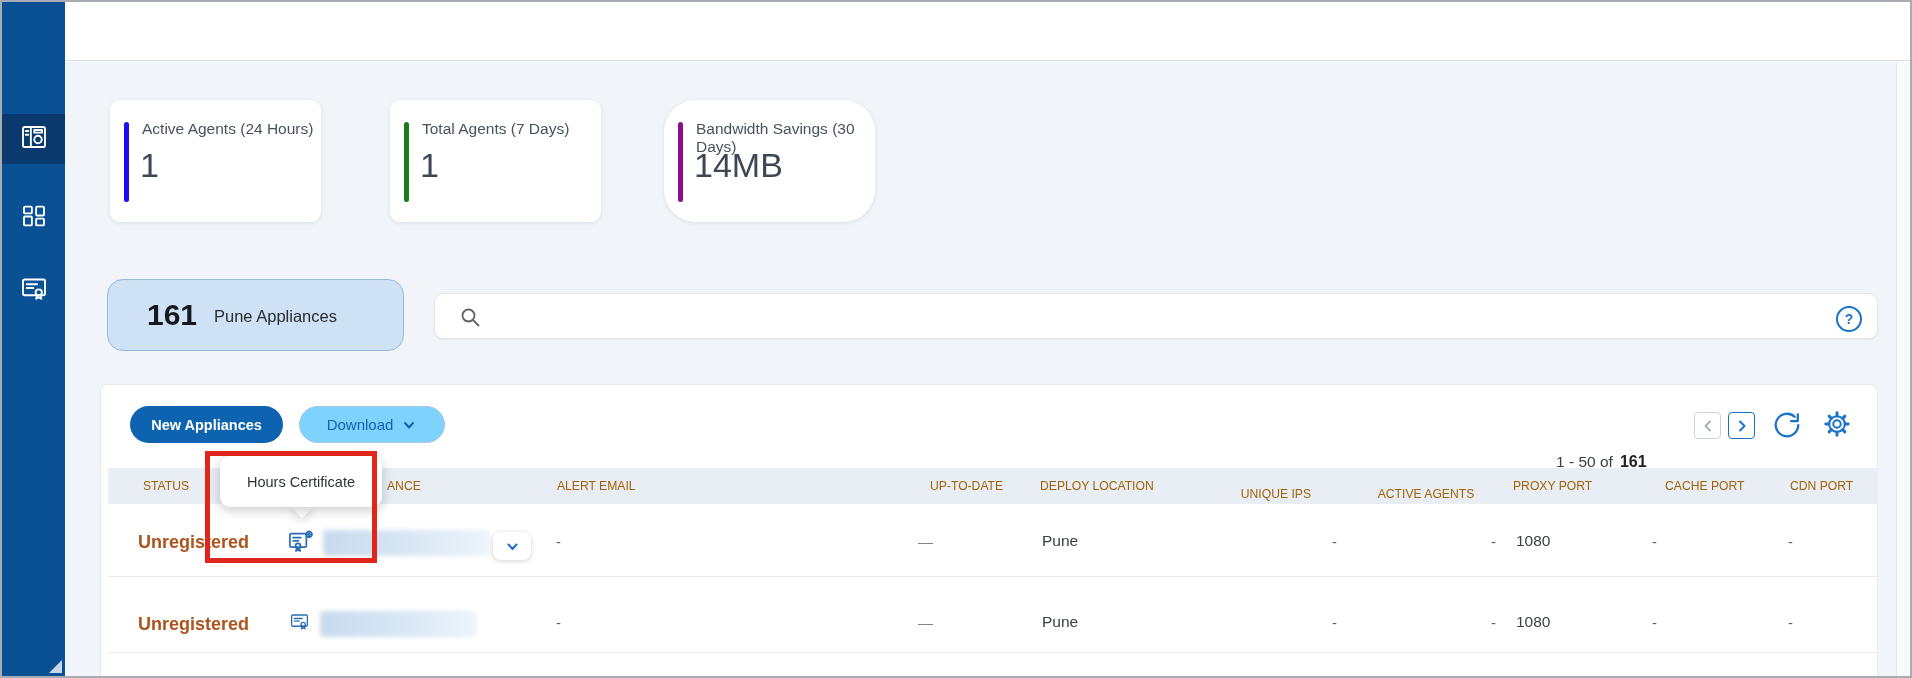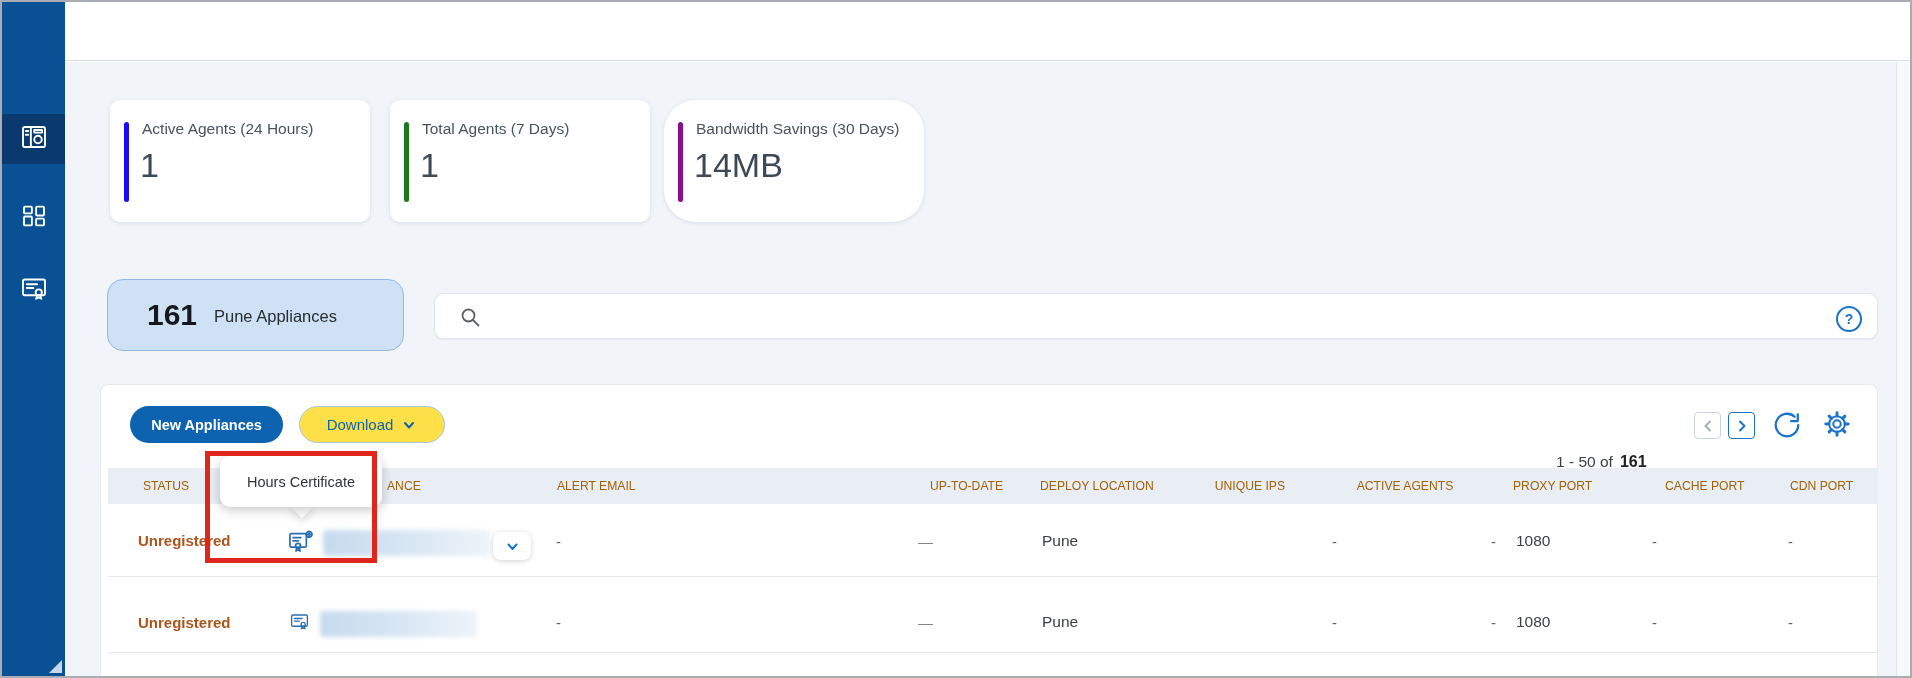--- a/index.html
+++ b/index.html
@@ -19,21 +19,21 @@
 
   
   .topbar { left:65px; top:2px; right:2px; height:59px; background:#fff; border-bottom:1px solid #d8dde3; z-index:5; }
   .title-icon svg { width:27px; height:27px; stroke:#232323; fill:none; stroke-width:1.7; stroke-linecap:round; }
   .page-title { font-size:20px; font-weight:bold; color:#17191c; }
 
   .main-bg { left:65px; top:62px; right:2px; bottom:2px; background:#f1f4f8; }
   .scrollstrip { right:2px; top:62px; bottom:2px; width:14px; background:#f8f9fb; border-left:1px solid #e2e5e9; z-index:30; }
 
   
-  .card { top:100px; height:122px; width:260px; background:#fff; border-radius:10px;
+  .card { top:100px; height:122px; width:211px; background:#fff; border-radius:10px;
           box-shadow:0 1px 4px rgba(25,45,80,.10); }
   .card .bar { position:absolute; left:14px; top:22px; width:5px; height:80px; border-radius:3px; }
   .card .lbl { position:absolute; left:32px; top:20px; font-size:15.5px; color:#49525c; }
   .card .val { position:absolute; left:30px; top:46px; font-size:34px; color:#3d4854; }
 
   
   .pill { left:107px; top:279px; width:297px; height:72px; background:#cfe2f5; border:1px solid #94b9de;
           border-radius:16px; cursor:pointer; }
   .pill .num { position:absolute; left:39px; top:18px; font-size:30px; font-weight:bold; color:#15191e; }
   .pill .plbl { position:absolute; left:106px; top:27px; font-size:16.5px; color:#272c31; }
@@ -45,45 +45,45 @@
   .searchbox input::placeholder { color:#9aa0a6; }
   .help { left:1836px; top:306px; width:26px; height:26px; border:2px solid #1a73c8; border-radius:50%;
           color:#1a73c8; font-size:14px; font-weight:bold; display:flex; align-items:center; justify-content:center; cursor:pointer; }
 
   
   .panel { left:100px; top:384px; width:1778px; height:292px; background:#fff; border:1px solid #e6e9ed;
            border-bottom:none; border-radius:8px 8px 0 0; }
   .btn-primary { left:130px; top:406px; width:153px; height:37px; background:#0e63b0; border-radius:19px; border:none;
                  color:#fff; font-size:14.5px; font-weight:600; font-family:"Liberation Sans",sans-serif;
                  display:flex; align-items:center; justify-content:center; cursor:pointer; }
-  .btn-outline { left:299px; top:406px; width:146px; height:37px; background:#fde047; border:1px solid #a6c6e4; border-radius:19px;
+  .btn-outline { left:299px; top:406px; width:146px; height:37px; background:#7dd3fc; border:1px solid #a6c6e4; border-radius:19px;
                  color:#0e63b0; font-size:15px; font-family:"Liberation Sans",sans-serif;
                  display:flex; align-items:center; justify-content:center; gap:8px; cursor:pointer; }
   .btn-outline svg { width:16px; height:16px; stroke:#0e63b0; fill:none; stroke-width:2; stroke-linecap:round; stroke-linejoin:round; }
 
   .pag-text { left:1556px; top:417px; font-size:15.5px; color:#3b4043;margin-top:36px; }
   .pag-text b { font-size:16px; color:#202124; margin-left:7px; }
   .pagebtn { top:412px; width:27px; height:27px; border-radius:4px; background:#fff; display:flex; align-items:center; justify-content:center; }
   .pagebtn svg { width:16px; height:16px; fill:none; stroke-width:2; stroke-linecap:round; stroke-linejoin:round; }
   .prev { left:1694px; border:1.5px solid #ccd3db; cursor:default; }
   .prev svg { stroke:#a7b0ba; }
   .next { left:1728px; border:1.5px solid #1a73c8; cursor:pointer; }
   .next svg { stroke:#1a73c8; }
   .toolicon { top:410px; width:30px; height:30px; cursor:pointer; }
   .toolicon svg { width:30px; height:30px; stroke:#1a73c8; fill:none; stroke-linecap:round; stroke-linejoin:round; }
 
   
   .thead { left:108px; top:468px; width:1770px; height:36px; background:#e9eef5; }
   .th { position:absolute; top:478px; font-size:13.5px; color:#a16207; white-space:nowrap; cursor:pointer; }
   .cond { display:inline-block; transform:scaleX(.9); transform-origin:left center; }
   .cond-r { display:inline-block; transform:scaleX(.9); transform-origin:right center; }
-  .th.right { text-align:left; }
+  .th.right { text-align:center;margin-top:8px; }
   .rowline { left:108px; width:1770px; height:1px; background:#e6eaef; }
   .cell { position:absolute; font-size:15px; color:#5f6368; white-space:nowrap; }
-  .status { font-size:15px; font-weight:bold; color:#ad531c; }
+  .status { font-size:18px; font-weight:bold; color:#ad531c; }
   .dim { color:#80868b; }
   .dark { color:#3c4043; font-size:15.5px; }
   .blob { position:absolute; height:26px; border-radius:4px; filter:blur(2.5px);
           background:linear-gradient(90deg,#c7daee 0%,#d9e7f4 55%,#eef4fa 100%); }
   .rowicon svg { fill:none; stroke:#2a6db5; stroke-width:1.5; stroke-linecap:round; stroke-linejoin:round; }
   .ddbtn { left:493px; top:532px; width:38px; height:28px; background:#fff; border-radius:8px;
            box-shadow:0 1px 5px rgba(0,0,0,.18); display:flex; align-items:center; justify-content:center; cursor:pointer; }
   .ddbtn svg { width:17px; height:17px; stroke:#1a73c8; fill:none; stroke-width:2; stroke-linecap:round; stroke-linejoin:round; }
 
   

